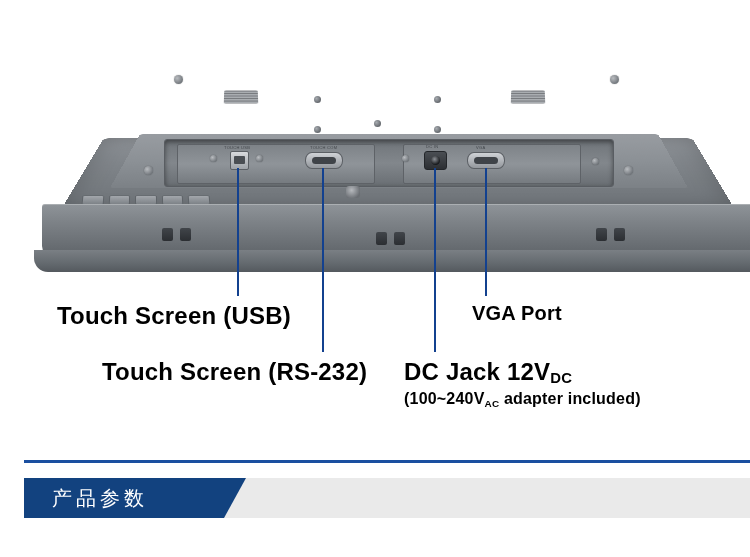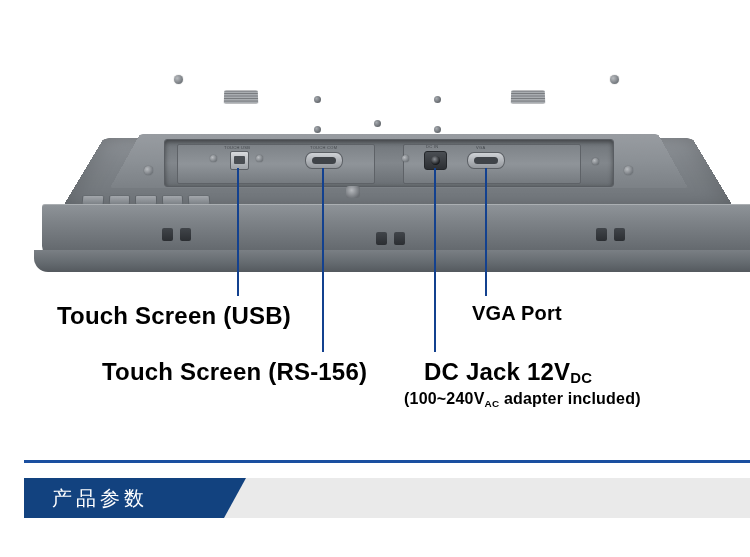--- a/index.html
+++ b/index.html
@@ -240,21 +240,21 @@
   }
   .label .sub {
     font-size: 0.62em;
     vertical-align: baseline;
     position: relative;
     top: 3px;
     font-weight: bold;
   }
   #label-usb   { left: 33px;  top: 302px; font-size: 24px; }
   #label-rs232 { left: 78px;  top: 358px; font-size: 24px; }
-  #label-dc1   { left: 400px; top: 358px; font-size: 24px; }
+  #label-dc1   { left: 380px; top: 358px; font-size: 24px; }
   #label-dc2   { left: 380px; top: 390px; font-size: 16px; }
   #label-vga   { left: 448px; top: 302px; font-size: 20px; }
 
   
   #divider {
     position:absolute;
     left: 0; top: 460px;
     width: 750px; height: 3px;
     background: #1a4fa0;
   }
@@ -368,21 +368,21 @@
     <div class="bezel-bottom"></div>
   </div>
 
   <div class="callout-line" style="left:213px; top:168px; height:128px;"></div>
   <div class="callout-line" style="left:298px; top:168px; height:184px;"></div>
   <div class="callout-line" style="left:410px; top:168px; height:184px;"></div>
   <div class="callout-line" style="left:461px; top:168px; height:128px;"></div>
 
   <div class="label" id="label-usb">Touch Screen (USB)</div>
 
-  <div class="label" id="label-rs232">Touch Screen (RS-156)</div>
+  <div class="label" id="label-rs232">Touch Screen (RS-232)</div>
 
   <div class="label" id="label-vga">VGA Port</div>
 
   <div class="label" id="label-dc1">
     <span>DC Jack 12V</span><span class="sub">DC</span>
   </div>
 
   <div class="label" id="label-dc2">
     <span>(100~240V</span><span class="sub">AC</span><span> adapter included)</span>
   </div>

